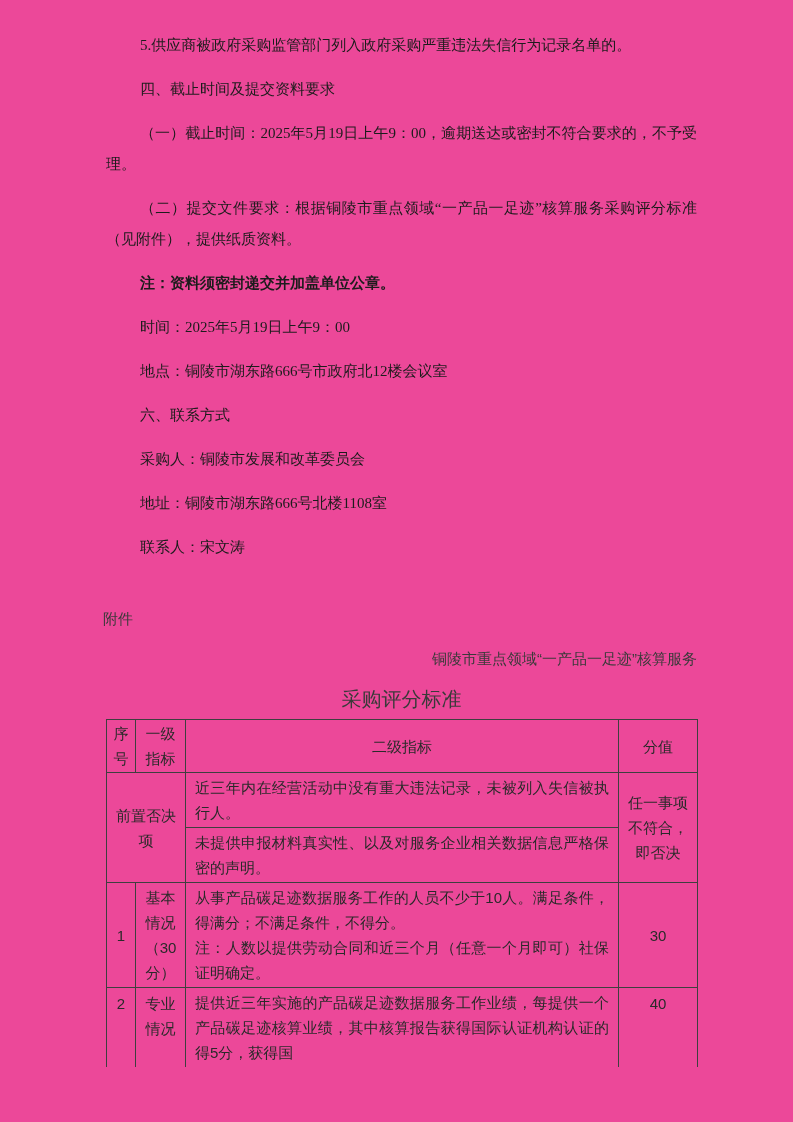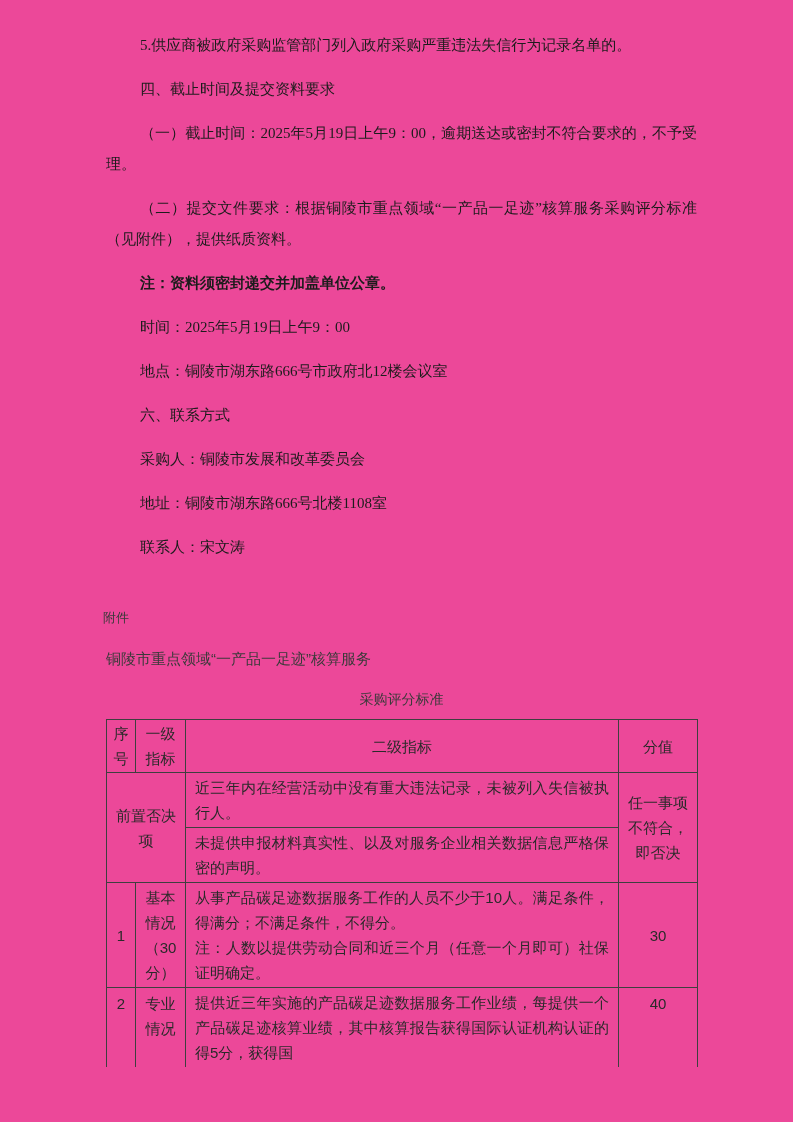--- a/index.html
+++ b/index.html
@@ -25,38 +25,38 @@
     margin: 0 0 13px 0;
     font-size: 15px;
     line-height: 31px;
     text-align: justify;
     text-indent: 34px;
   }
   .content p.bold { font-weight: bold; }
   .attachment-label {
     margin-top: 40px;
     margin-left: -3px;
-    font-family: Liberation Mono, monospace;
-    font-size: 13px;
+    font-family: Liberation Sans, sans-serif;
+    font-size: 15px;
     line-height: 31px;
     color: #3a3a3a;
   }
   .attachment-title {
     margin-top: 9px;
-    text-align: left;
+    text-align: right;
     font-family: "Liberation Sans", "DejaVu Sans", sans-serif;
     font-size: 15px;
     line-height: 31px;
     color: #3a3a3a;
   }
   .attachment-subtitle {
     margin-top: 10px;
     text-align: center;
     font-family: "Liberation Sans", "DejaVu Sans", sans-serif;
-    font-size: 14px;
+    font-size: 20px;
     line-height: 31px;
     color: #3a3a3a;
   }
   table.score-table {
     border-collapse: collapse;
     table-layout: fixed;
     width: 591px;
     margin-top: 4px;
     font-family: "Liberation Sans", "DejaVu Sans", sans-serif;
     color: #2a2a2a;

